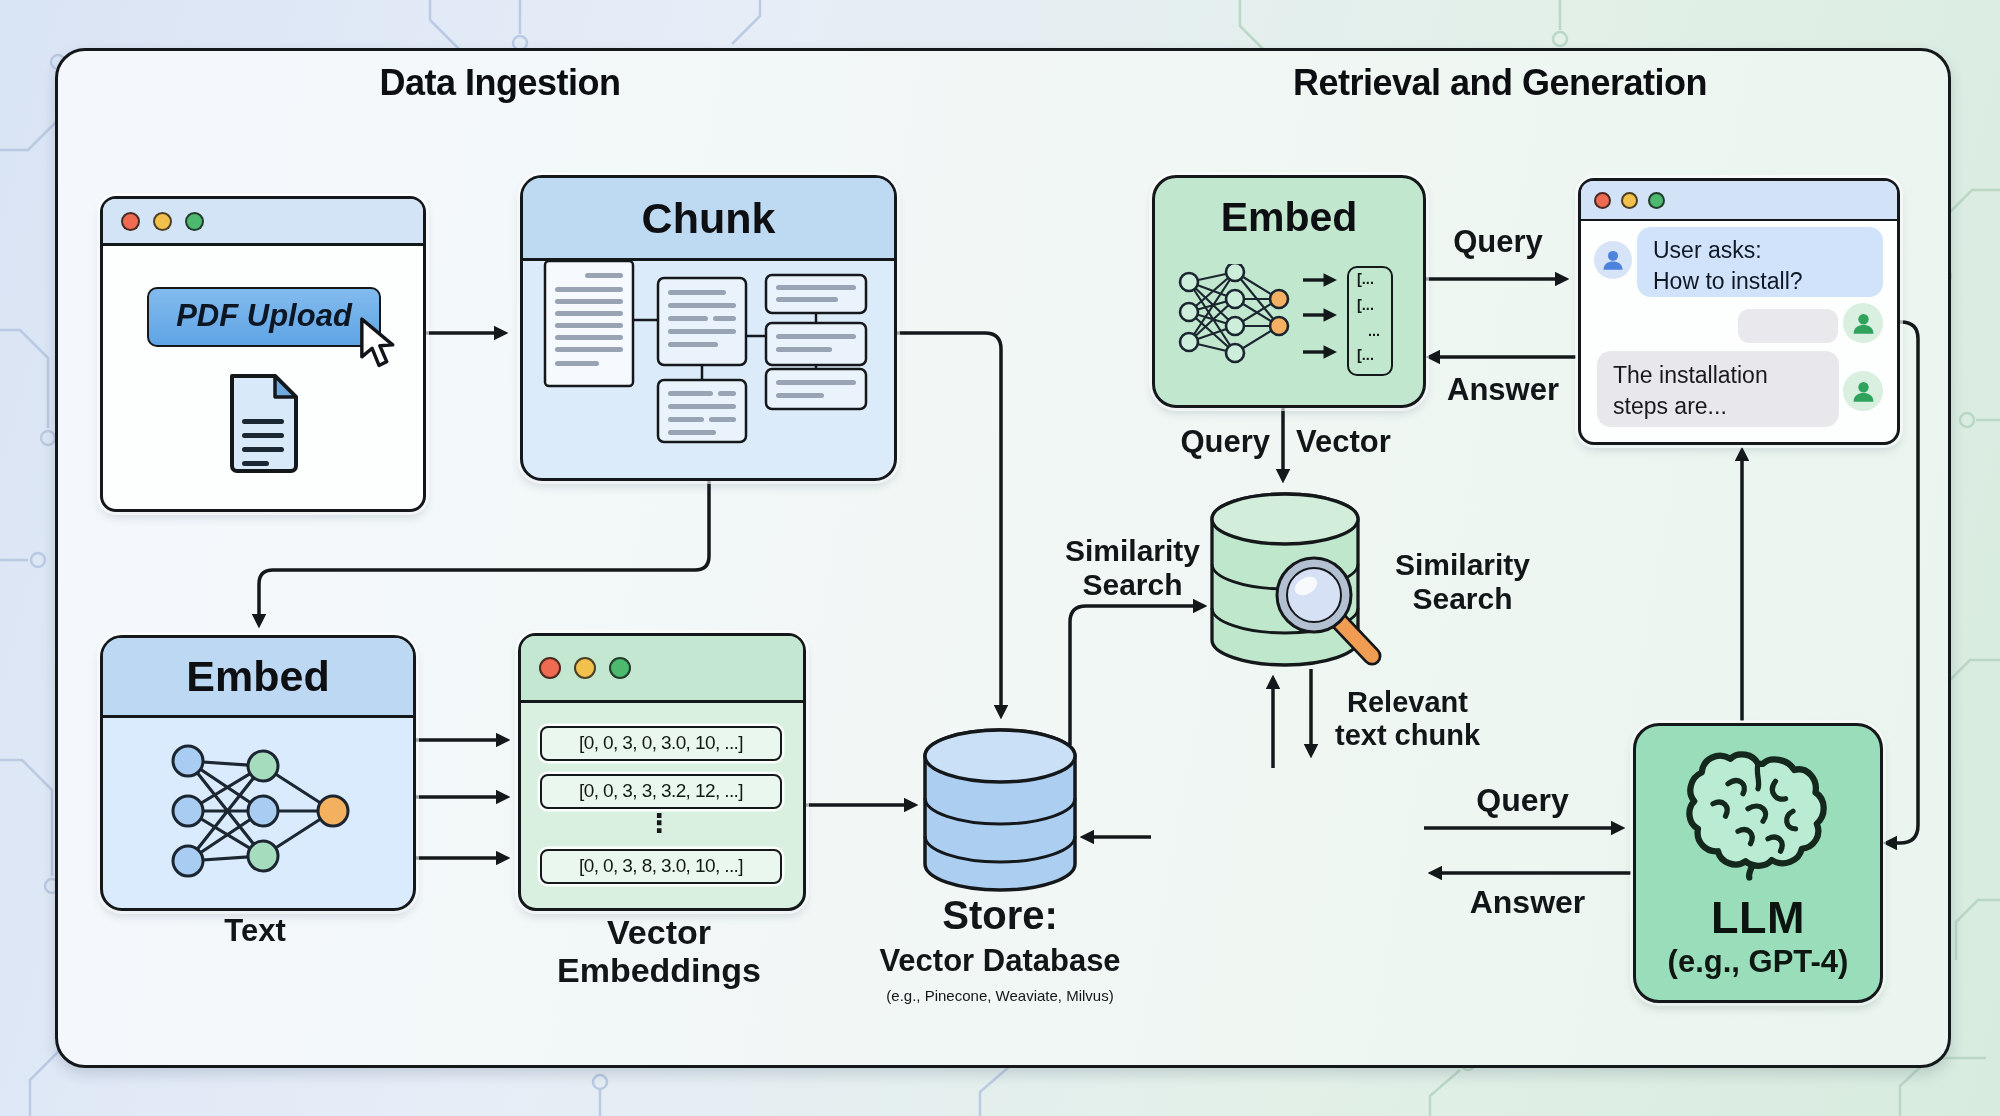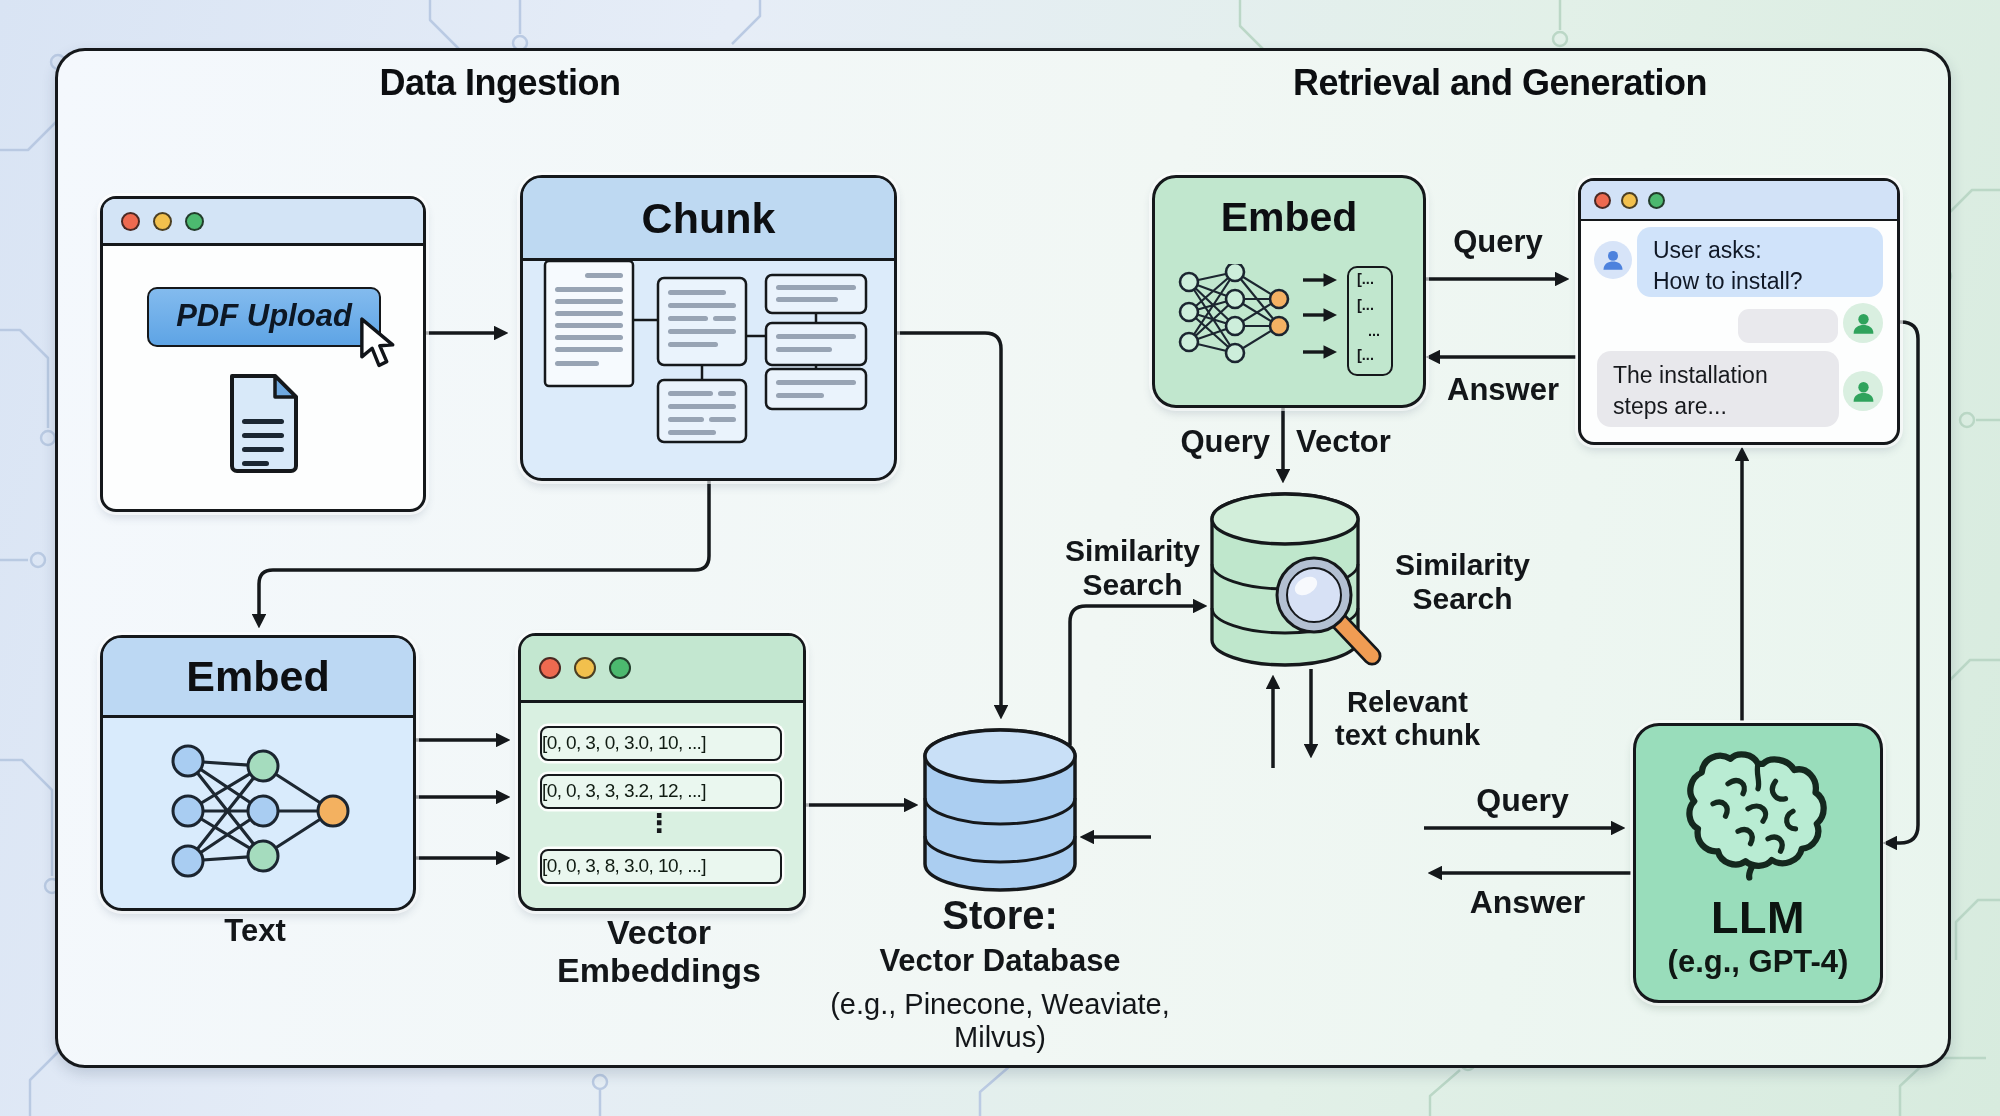--- a/index.html
+++ b/index.html
@@ -27,21 +27,21 @@
   .dot.r{background:#ee6a50;} .dot.y{background:#f2c04d;} .dot.g{background:#4cb96f;}
   
   .hbox{border:3px solid #15181b;border-radius:22px;
     box-shadow:0 0 0 3px rgba(255,255,255,.6),0 5px 10px rgba(50,70,100,.18);}
   .hbox .head{position:absolute;left:0;right:0;top:0;border-bottom:3px solid #15181b;border-radius:18px 18px 0 0;
     text-align:center;font-weight:bold;color:#0d0f12;}
   .lbl{font-weight:600;text-align:center;line-height:1.13;color:#131619;z-index:10;}
   .preline{white-space:pre-line;}
   .chip{position:absolute;border:2.5px solid #15181b;border-radius:8px;background:#eaf7ef;
     box-shadow:0 0 0 2.5px rgba(255,255,255,.9);
-    font-size:19px;font-weight:500;letter-spacing:-.6px;color:#101b12;line-height:30px;}
+    font-size:19px;font-weight:500;letter-spacing:-.6px;color:#101b12;text-align:center;line-height:30px;}
   .bubble{position:absolute;border-radius:14px;}
   .avatar{position:absolute;border-radius:50%;display:flex;align-items:center;justify-content:center;}
   .card{position:absolute;border:2.5px solid #15181b;border-radius:14px;}
 </style>
 </head>
 <body>
 
 <div id="stage">
 
   <svg class="abs layer" width="2000" height="1116" viewBox="0 0 2000 1116" style="z-index:0;">
@@ -233,21 +233,21 @@
 Embeddings</div>
 
   <svg class="abs comp" style="left:921px;top:726px;" width="158" height="168" viewBox="0 0 158 168">
     <path d="M4,30 A75,26 0 0 1 154,30 V138 A75,26 0 0 1 4,138 Z" fill="#abcef1" stroke="#15181b" stroke-width="3.5"></path>
     <ellipse cx="79" cy="30" rx="75" ry="26" fill="#c9e0f7" stroke="#15181b" stroke-width="3.5"></ellipse>
     <path d="M4,72 A75,26 0 0 0 154,72" fill="none" stroke="#15181b" stroke-width="3"></path>
     <path d="M4,110 A75,26 0 0 0 154,110" fill="none" stroke="#15181b" stroke-width="3"></path>
   </svg>
   <div class="abs lbl" style="left:870px;top:893px;width:260px;font-size:40px;font-weight:bold;">Store:</div>
   <div class="abs lbl" style="left:850px;top:943px;width:300px;font-size:31px;">Vector Database</div>
-  <div class="abs lbl" style="left:800px;top:988px;width:400px;font-size:29px;font-weight:500;">(e.g., Pinecone, Weaviate, Milvus)</div>
+  <div class="abs lbl" style="left:800px;top:988px;width:400px;font-size:15px;font-weight:500;">(e.g., Pinecone, Weaviate, Milvus)</div>
 
   <div class="abs comp hbox" style="left:1152px;top:175px;width:268px;height:227px;border-radius:24px;background:#c1e7ce;">
     <div class="abs" style="left:0;top:16px;width:100%;text-align:center;font-size:41px;font-weight:bold;color:#0d0f12;">Embed</div>
     <svg class="abs" style="left:20px;top:86px;" width="178" height="108" viewBox="0 0 178 108">
       <defs>
         <marker id="arr2" viewBox="0 0 10 10" refX="7" refY="5" markerWidth="4" markerHeight="4" orient="auto">
           <path d="M0,0 L10,5 L0,10 z" fill="#15181b"></path>
         </marker>
       </defs>
       <g stroke="#1c2630" stroke-width="2.2" fill="none">

